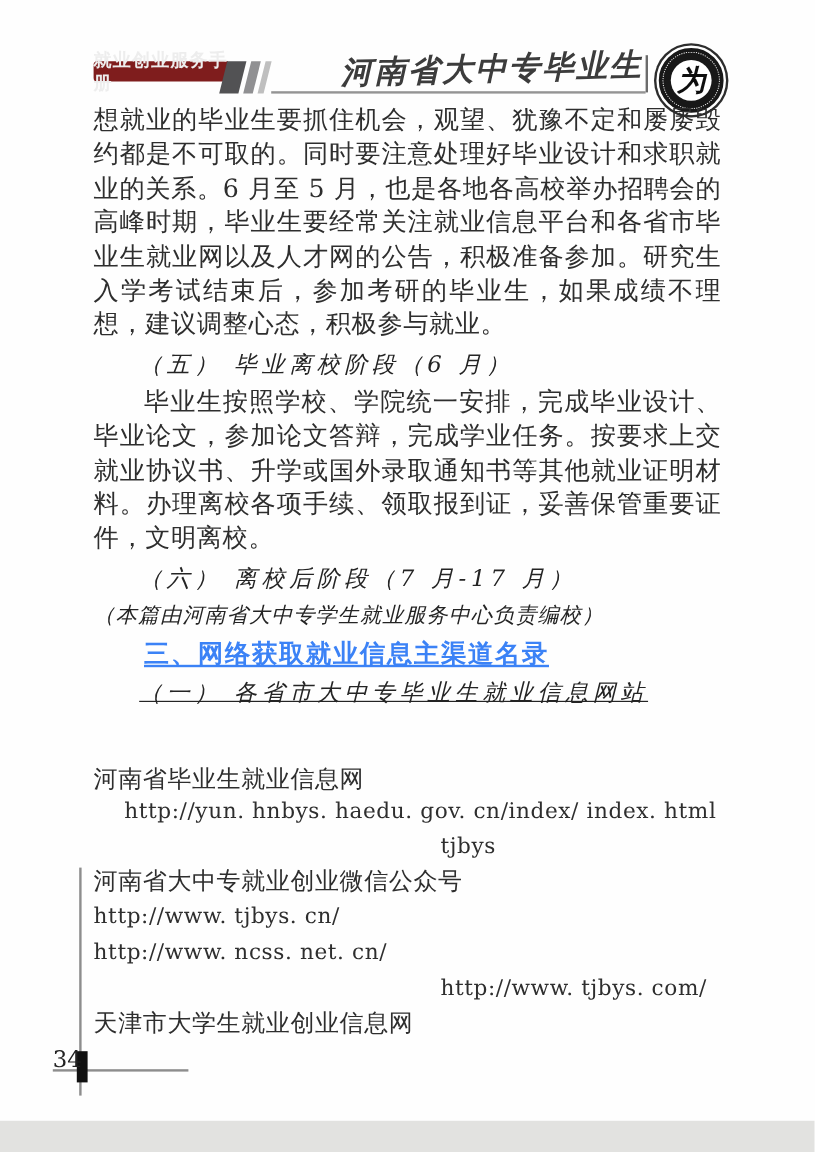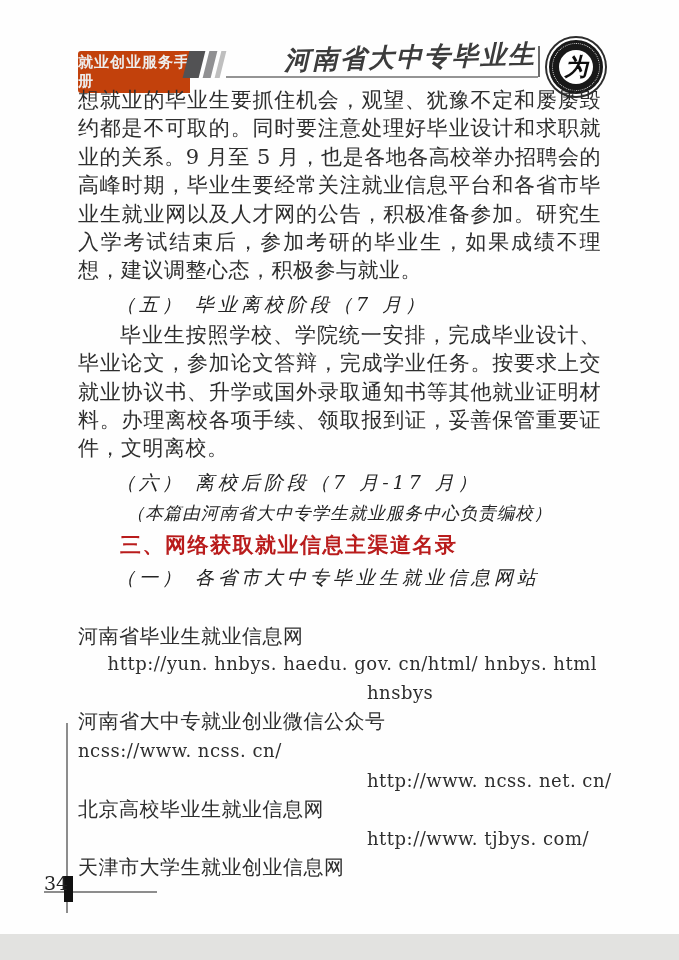--- a/index.html
+++ b/index.html
@@ -1,20 +1,20 @@
 <!DOCTYPE html>
 <html><head>
 <meta charset="utf-8">
 <style>
   html,body{margin:0;padding:0;background:#ffffff;}
   .page{position:relative;width:679px;height:960px;background:#fefefe;overflow:hidden;
         font-family:"DejaVu Serif",serif;}
 
   
-  .badge{position:absolute;left:78px;top:51px;width:112px;height:42px;background:#c2410c;
+  .badge{position:absolute;left:78px;top:51px;width:112px;height:17px;background:#7f1d1d;
          border-radius:3px 0 0 3px;color:#ededed;display:flex;align-items:center;justify-content:center;
          font-family:"DejaVu Sans",sans-serif;font-weight:bold;font-size:15px;letter-spacing:1px;}
   .badge-cap{position:absolute;left:186px;top:51px;width:16px;height:27px;background:#525254;transform:skewX(-14deg);}
   .slash{position:absolute;top:51px;height:27px;transform:skewX(-14deg);}
   .slash.s1{left:206px;width:8px;background:#909092;}
   .slash.s2{left:218px;width:5px;background:#bfbfbf;}
   .header-rule{position:absolute;left:226px;top:76px;width:312px;height:2px;background:#949494;}
   .masthead{position:absolute;right:143px;top:40px;font-size:26px;font-weight:bold;font-style:italic;
             color:#3c3c3c;letter-spacing:2px;transform:rotate(-1.5deg);white-space:nowrap;}
   .masthead-tick{position:absolute;left:538px;top:46px;width:2px;height:31px;background:#6b6b6b;}
@@ -25,25 +25,25 @@
                display:flex;align-items:center;justify-content:center;}
   .logo-glyph{font-style:italic;font-weight:bold;font-size:24px;color:#0e0e0e;line-height:1;}
 
   
   .body{position:absolute;left:78px;top:86px;width:523px;color:#2e2e2e;}
   .para{font-size:21px;line-height:28.4px;text-align:justify;text-indent:2em;
         margin:0;letter-spacing:0.5px;}
   .para.no-indent{text-indent:0;}
   .kai{font-size:19px;font-style:italic;font-weight:400;letter-spacing:4px;line-height:30px;
        margin:4px 0 2px;padding-left:2em;color:#242424;}
-  .attribution{text-align:center;padding-left:0;letter-spacing:1px;font-size:17.5px;
+  .attribution{text-align:left;padding-left:0;letter-spacing:1px;font-size:17.5px;
                line-height:26px;margin:3px 0 0;}
   .channels{font-size:21px;font-weight:bold;font-family:"DejaVu Sans",sans-serif;
-            letter-spacing:1.5px;line-height:27px;margin:6px 0 2px;padding-left:2em;color:#b91c1c;}
-  .kai.sub{margin:3px 0 3px;}
+            letter-spacing:1.5px;line-height:27px;margin:6px 0 2px;padding-left:2em;color:#3b82f6;text-decoration:underline;}
+  .kai.sub{margin:3px 0 16px;text-decoration:underline;}
 
   
   .dir{font-size:20px;color:#2e2e2e;}
   .dir-row{display:flex;line-height:30px;}
   .site-row{line-height:27px;}
   .url-row{justify-content:flex-end;line-height:28px;}
   .dir-label{letter-spacing:0.5px;white-space:nowrap;margin-top:28px;}
   .dir-label.col{width:289px;flex:none;}
   .dir-value{font-size:18px;letter-spacing:0.5px;white-space:nowrap;}
   .dir-url{font-size:18px;letter-spacing:0.5px;padding-right:4px;}
@@ -70,44 +70,43 @@
   <div class="masthead">河南省大中专毕业生</div>
   <div class="masthead-tick"></div>
   <div class="logo">
     <div class="logo-dots"></div>
     <div class="logo-center">
       <span class="logo-glyph">为</span>
     </div>
   </div>
 
   <main class="body">
-    <p class="para no-indent">想就业的毕业生要抓住机会，观望、犹豫不定和屡屡毁约都是不可取的。同时要注意处理好毕业设计和求职就业的关系。9 月至 5 月，也是各地各高校举办招聘会的高峰时期，毕业生要经常关注就业信息平台和各省市毕业生就业网以及人才网的公告，积极准备参加。研究生入学考试结束后，参加考研的毕业生，如果成绩不理想，建议调整心态，积极参与就业。</p>
-    <h4 class="kai">（五） 毕业离校阶段（7 月）</h4>
+    <p class="para no-indent">想就业的毕业生要抓住机会，观望、犹豫不定和屡屡毁约都是不可取的。同时要注意处理好毕业设计和求职就业的关系。6 月至 5 月，也是各地各高校举办招聘会的高峰时期，毕业生要经常关注就业信息平台和各省市毕业生就业网以及人才网的公告，积极准备参加。研究生入学考试结束后，参加考研的毕业生，如果成绩不理想，建议调整心态，积极参与就业。</p>
+    <h4 class="kai">（五） 毕业离校阶段（6 月）</h4>
     <p class="para">毕业生按照学校、学院统一安排，完成毕业设计、毕业论文，参加论文答辩，完成学业任务。按要求上交就业协议书、升学或国外录取通知书等其他就业证明材料。办理离校各项手续、领取报到证，妥善保管重要证件，文明离校。</p>
     <h4 class="kai">（六） 离校后阶段（7 月-17 月）</h4>
     <p class="kai attribution">（本篇由河南省大中专学生就业服务中心负责编校）</p>
     <h3 class="channels">三、网络获取就业信息主渠道名录</h3>
     <h4 class="kai sub">（一） 各省市大中专毕业生就业信息网站</h4>
 
     <div class="dir">
       <div class="dir-row site-row">
         <span class="dir-label">河南省毕业生就业信息网</span>
       </div>
       <div class="dir-row url-row">
-        <span class="dir-url">http://yun. hnbys. haedu. gov. cn/html/ hnbys. html</span>
+        <span class="dir-url">http://yun. hnbys. haedu. gov. cn/index/ index. html</span>
       </div>
       <div class="dir-row">
         <span class="dir-label col">河南省大中专就业创业微信公众号</span>
-        <span class="dir-value">hnsbys</span>
+        <span class="dir-value">tjbys</span>
       </div>
       <div class="dir-row">
-        <span class="dir-value">ncss://www. ncss. cn/</span>
+        <span class="dir-value">http://www. tjbys. cn/</span>
       </div>
       <div class="dir-row">
-        <span class="dir-label col">北京高校毕业生就业信息网</span>
         <span class="dir-value">http://www. ncss. net. cn/</span>
       </div>
       <div class="dir-row">
         <span class="dir-label col">天津市大学生就业创业信息网</span>
         <span class="dir-value">http://www. tjbys. com/</span>
       </div>
 
     </div>
   </main>
 

